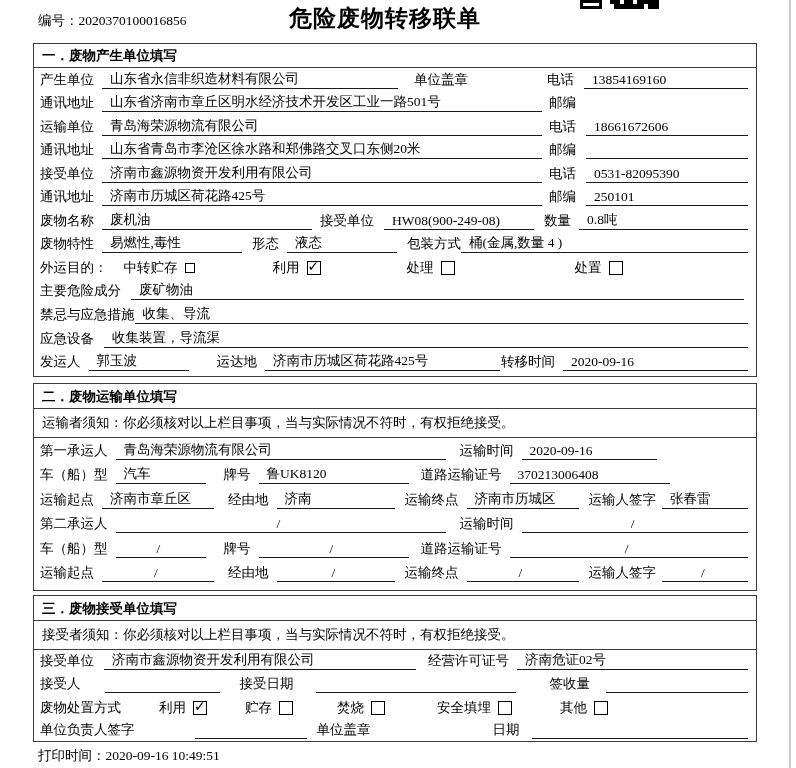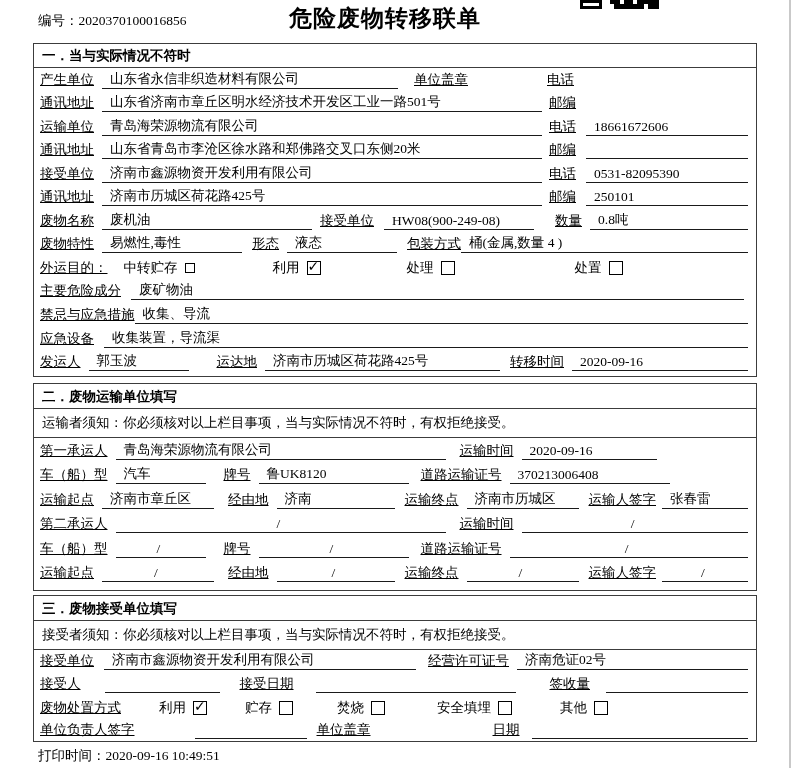--- a/index.html
+++ b/index.html
@@ -28,21 +28,21 @@
   #box3{top:595px;height:147px;}
 
   .sec-header{font-weight:bold;padding:3px 8px 2px;border-bottom:1.5px solid #3c3c3c;}
   .notice{height:28px;display:flex;align-items:center;padding:0 8px;
           border-bottom:1px solid #3c3c3c;white-space:nowrap;}
   .row{display:flex;align-items:flex-end;padding:0 8px 3px 6px;
        box-sizing:border-box;white-space:nowrap;overflow:hidden;}
   #box1 .row{height:23.55px;}
   #box2 .row{height:24.5px;}
   #box3 .row{height:23px;}
-  .lbl{flex:0 0 auto;text-decoration:underline;}
+  .lbl{flex:0 0 auto;}
   .val{flex:0 0 auto;border-bottom:1px solid #1a1a1a;padding:0 4px 0 8px;
        box-sizing:border-box;min-height:16px;overflow:hidden;}
   .fill{flex:1 1 auto;}
   .ctr{text-align:center;padding-left:0;}
   .opt{flex:0 0 auto;display:flex;align-items:center;}
   .cb{display:inline-block;width:12px;height:12px;border:1px solid #000;
       margin-left:7px;position:relative;box-sizing:content-box;}
   .cb-sm{width:8px;height:8px;}
   .cb .mark{position:absolute;left:0px;top:-4px;font-size:14px;font-weight:bold;
             font-family:"DejaVu Sans",sans-serif;}
@@ -57,27 +57,28 @@
   <div class="q1"></div>
     <div class="q2"></div>
     <div class="q3"></div>
     <div class="q4"></div>
     <div class="q5"></div>
     <div class="q6"></div>
 </div>
 <div class="page-edge"></div>
 
 <div class="box" id="box1">
-  <div class="sec-header">一．当与实际情况不符时</div>
+  <div class="sec-header">一．废物产生单位填写</div>
 
   <div class="row">
     <span class="lbl">产生单位</span>
     <span class="val" style="width:296px;margin-left:8px">山东省永信非织造材料有限公司</span>
     <span class="lbl" style="margin-left:16px">单位盖章</span>
     <span class="lbl" style="margin-left:79px">电话</span>
+    <span class="val fill" style="margin-left:10px">13854169160</span>
   </div>
 
   <div class="row">
     <span class="lbl">通讯地址</span>
     <span class="val" style="width:440px;margin-left:8px">山东省济南市章丘区明水经济技术开发区工业一路501号</span>
     <span class="lbl" style="margin-left:7px">邮编</span>
   </div>
 
   <div class="row">
     <span class="lbl">运输单位</span>
@@ -105,21 +106,21 @@
     <span class="val" style="width:440px;margin-left:8px">济南市历城区荷花路425号</span>
     <span class="lbl" style="margin-left:7px">邮编</span>
     <span class="val fill" style="margin-left:10px">250101</span>
   </div>
 
   <div class="row">
     <span class="lbl">废物名称</span>
     <span class="val" style="width:210px;margin-left:8px">废机油</span>
     <span class="lbl" style="margin-left:8px">接受单位</span>
     <span class="val" style="width:150px;margin-left:10px">HW08(900-249-08)</span>
-    <span class="lbl" style="margin-left:21px">数量</span>
+    <span class="lbl" style="margin-left:10px">数量</span>
     <span class="val fill" style="margin-left:8px">0.8吨</span>
   </div>
 
   <div class="row">
     <span class="lbl">废物特性</span>
     <span class="val" style="width:140px;margin-left:8px">易燃性,毒性</span>
     <span class="lbl" style="margin-left:10px">形态</span>
     <span class="val" style="width:110px;margin-left:8px">液态</span>
     <span class="lbl" style="margin-left:10px">包装方式</span>
     <span class="val fill" style="">桶(金属,数量 4 )</span>
@@ -166,21 +167,21 @@
   <div class="row">
     <span class="lbl">应急设备</span>
     <span class="val fill" style="margin-left:10px">收集装置，导流渠</span>
   </div>
 
   <div class="row">
     <span class="lbl">发运人</span>
     <span class="val" style="width:100px;margin-left:8px">郭玉波</span>
     <span class="lbl" style="margin-left:28px">运达地</span>
     <span class="val" style="width:235px;margin-left:8px">济南市历城区荷花路425号</span>
-    <span class="lbl" style="margin-left:10px">转移时间</span>
+    <span class="lbl" style="margin-left:1px">转移时间</span>
     <span class="val fill" style="margin-left:8px">2020-09-16</span>
   </div>
 </div>
 
 <div class="box" id="box2">
   <div class="sec-header" style="padding-top:4px">二．废物运输单位填写</div>
   <div class="notice">运输者须知：你必须核对以上栏目事项，当与实际情况不符时，有权拒绝接受。</div>
 
   <div class="row">
     <span class="lbl">第一承运人</span>

